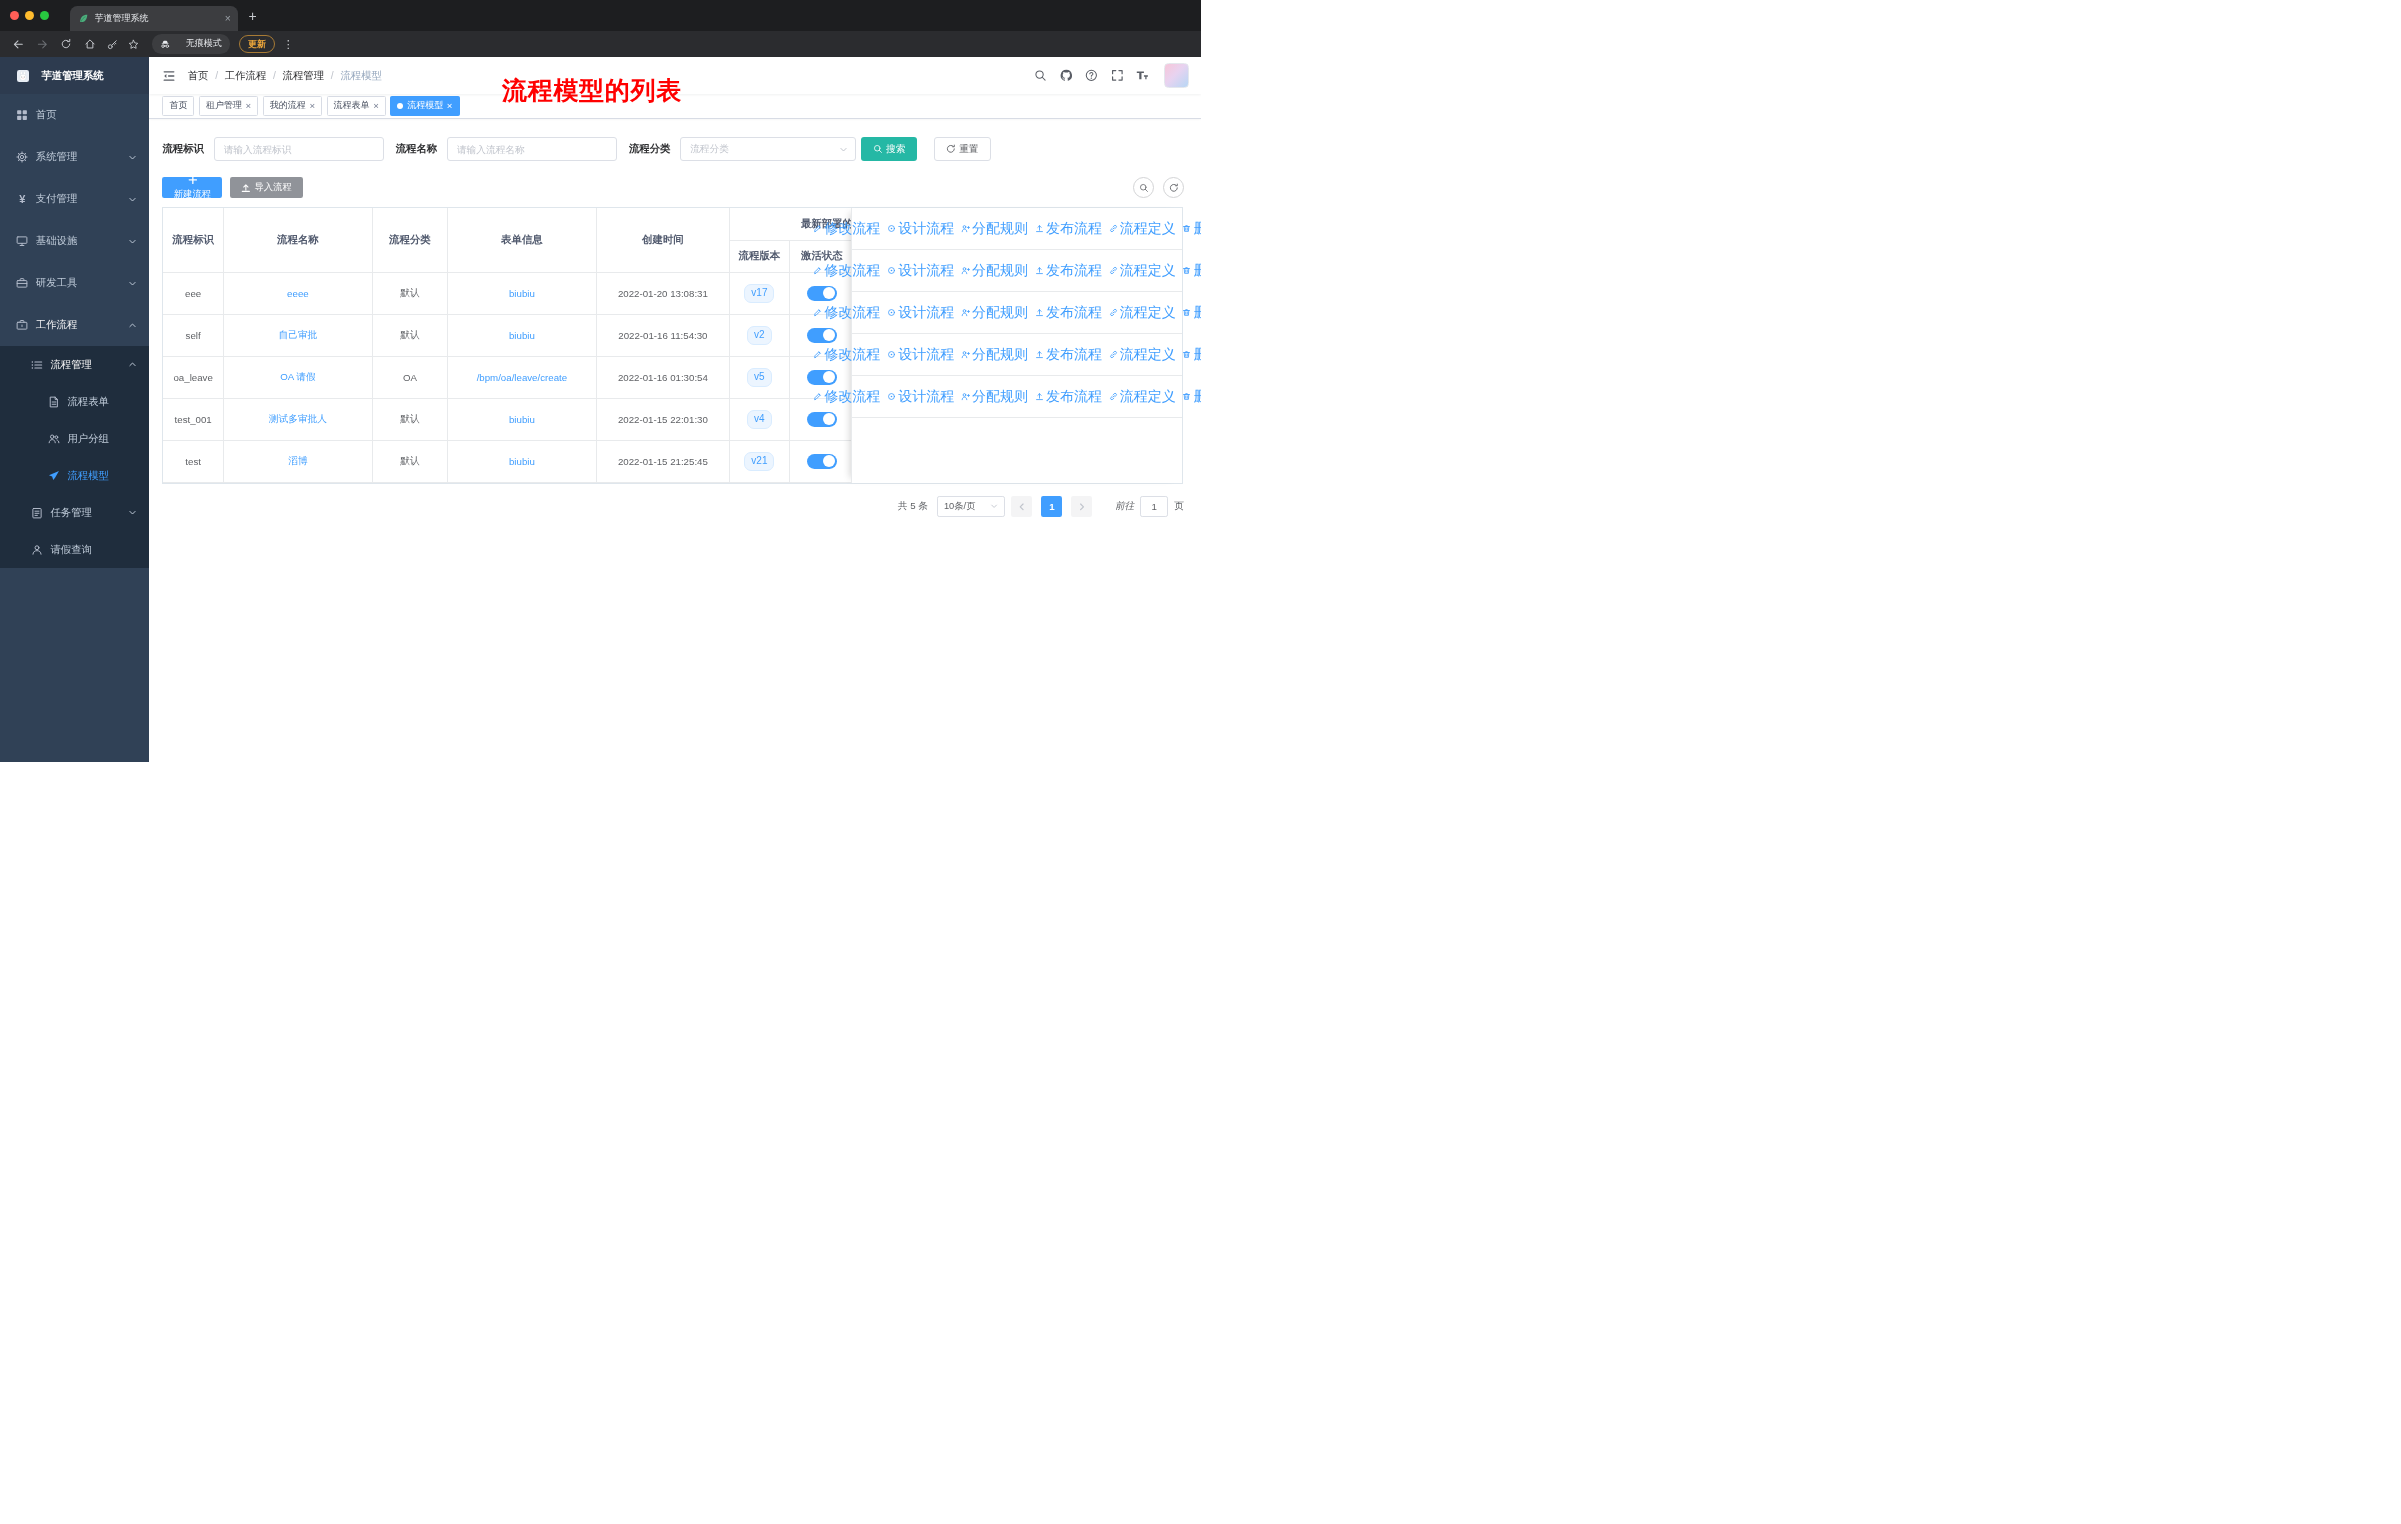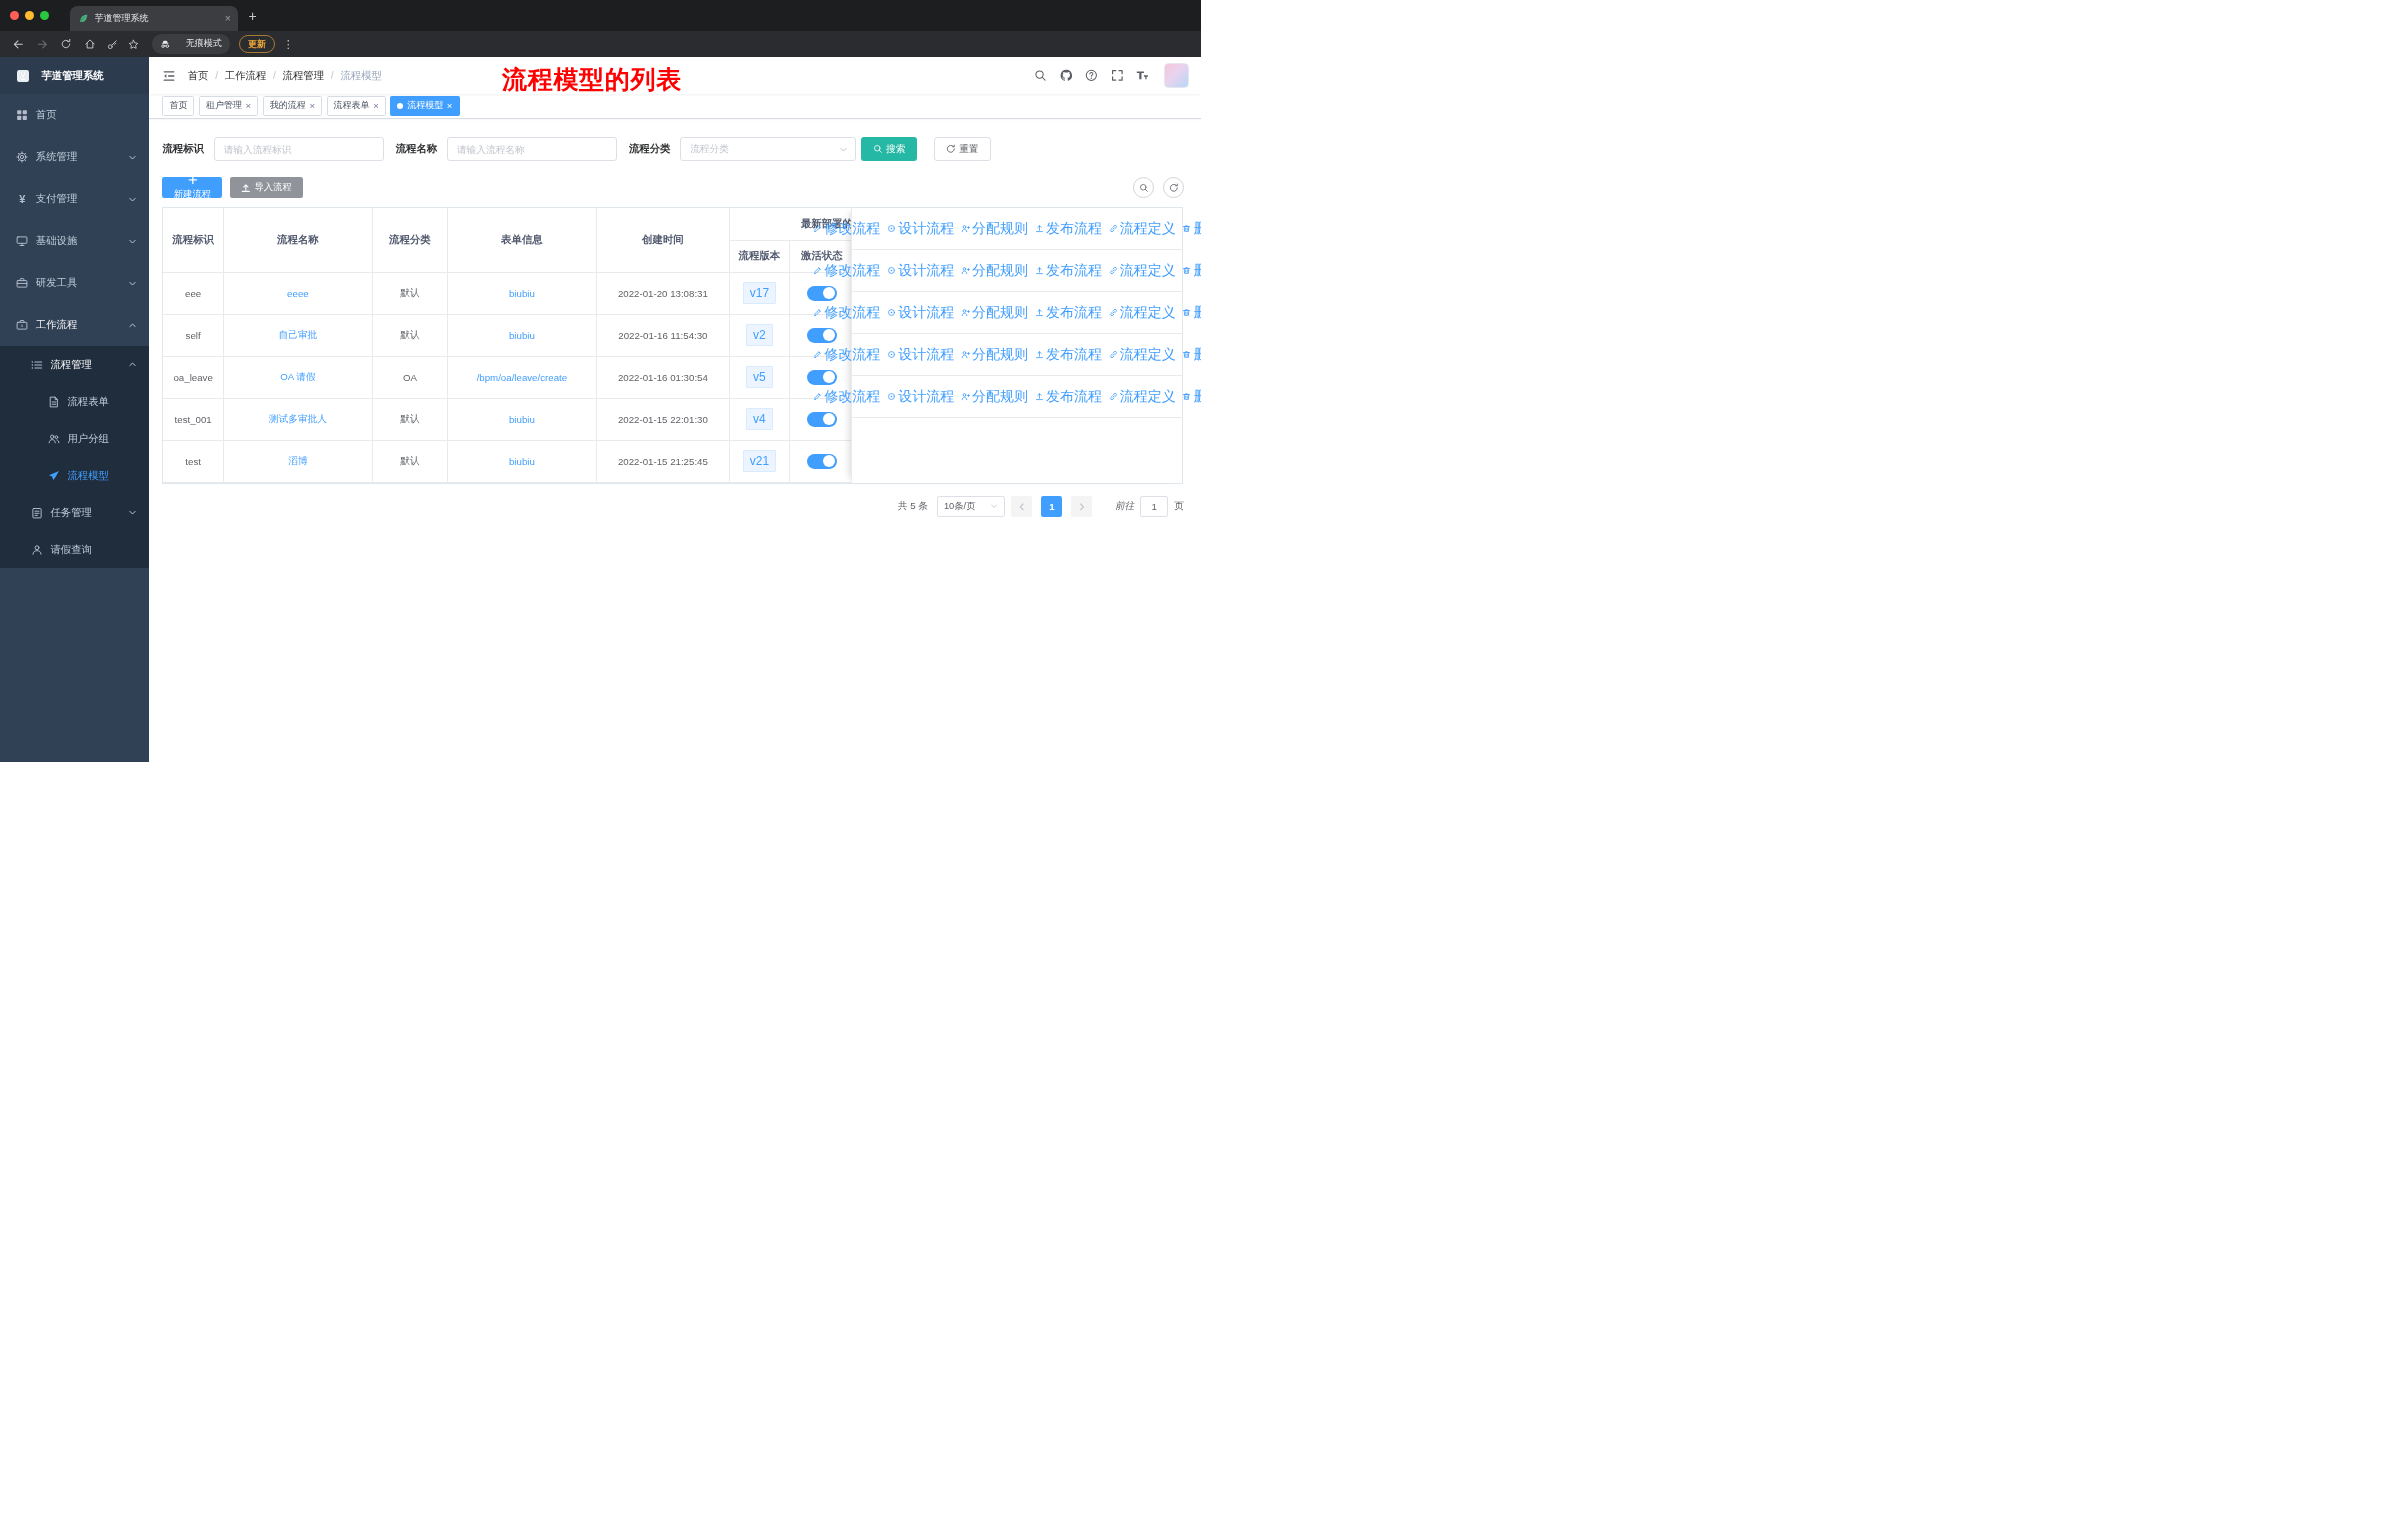--- a/index.html
+++ b/index.html
@@ -59,21 +59,21 @@
   .hamburger{font-size:14px;color:#5a5e66;cursor:pointer;}
   .breadcrumb{display:flex;align-items:center;margin-left:12px;font-size:10.4px;}
   .bc-item{color:#303133;}
   .bc-item.last{color:#97a8be;}
   .bc-sep{color:#c0c4cc;margin:0 6.7px;}
   .nav-spacer{flex:1;}
   .nav-action{width:13.4px;font-size:12.7px;color:#5a5e66;margin:0 6px;cursor:pointer;}
   .avatar{width:25px;height:25px;border-radius:4.5px;margin-left:9px;background:linear-gradient(135deg,#f7c6d9 0%,#e8d3f0 45%,#b7d7f5 100%);border:0.7px solid #e4e7ed;cursor:pointer;}
 
   
-  .annotation{position:absolute;left:502px;top:63px;font-size:25px;font-weight:700;color:var(--annotation);z-index:9;letter-spacing:0.7px;white-space:nowrap;}
+  .annotation{position:absolute;left:502px;top:74px;font-size:25px;font-weight:700;color:var(--annotation);z-index:9;letter-spacing:0.7px;white-space:nowrap;}
 
   
   .tags-bar{height:25px;display:flex;align-items:center;padding-left:13.4px;border-bottom:0.7px solid #d8dce5;box-shadow:0 0.7px 2.2px rgba(0,0,0,.06);background:#fff;position:relative;z-index:2;}
   .tag{height:19.4px;display:inline-flex;align-items:center;border:0.7px solid #d8dce5;background:#fff;color:#495060;font-size:9px;padding:0 6px;margin-right:4.5px;cursor:pointer;border-radius:1.5px;gap:3.7px;}
   .tag .tag-close{font-size:9.7px;color:#7a8296;line-height:1;}
   .tag.active{background:var(--accent);border-color:var(--accent);color:#fff;}
   .tag.active .tag-close{color:#fff;}
   .tag.active::before{content:"";width:6px;height:6px;border-radius:50%;background:#fff;display:inline-block;}
 
   
@@ -101,21 +101,21 @@
   .table-wrap{position:relative;margin-top:9px;border:0.7px solid #dfe6ec;width:1021px;background:#fff;}
   table.grid{table-layout:fixed;width:690px;border-collapse:collapse;}
   .grid th,.grid td{border-right:0.7px solid #e8eaec;border-bottom:0.7px solid #e8eaec;text-align:center;vertical-align:middle;}
   .grid thead tr{height:32px;}
   .grid th{font-size:10.4px;font-weight:700;color:#515a6e;background:#fff;}
   .grid tbody tr{height:42px;}
   .grid td{font-size:9.7px;color:#606266;}
   .group-th{padding:0;overflow:hidden;}
   .group-label{display:block;white-space:nowrap;overflow:hidden;padding-left:71px;text-align:left;}
   a.cell-link{color:var(--accent);text-decoration:none;cursor:pointer;}
-  .ver-tag{display:inline-block;padding:1.5px 6px;font-size:12px;color:var(--accent);background:#ecf5ff;border:0.7px solid #d9ecff;border-radius:1px;line-height:1.4;}
+  .ver-tag{display:inline-block;padding:1.5px 6px;font-size:10px;color:var(--accent);background:#ecf5ff;border:0.7px solid #d9ecff;border-radius:7px;line-height:1.4;}
   .switch{display:inline-block;width:30px;height:15px;border-radius:7.4px;background:var(--toggle-on);position:relative;cursor:pointer;vertical-align:middle;}
   .switch::after{content:"";position:absolute;right:1.5px;top:1.5px;width:12px;height:12px;border-radius:50%;background:#fff;}
   .ops-col{position:absolute;top:0;right:0;bottom:0;width:331px;background:#fff;border-left:0.7px solid #e8eaec;box-shadow:-5.2px 0 7.4px -4.5px rgba(0,0,0,.18);}
   .ops-head{height:64px;display:flex;align-items:center;justify-content:center;font-size:10.4px;font-weight:700;color:#515a6e;border-bottom:0.7px solid #e8eaec;}
   .ops-row{height:42px;display:flex;align-items:center;justify-content:center;gap:6.7px;border-bottom:0.7px solid #e8eaec;white-space:nowrap;padding:0 3px;}
   .op{display:inline-flex;align-items:center;gap:2.2px;color:var(--accent);font-size:14px;text-decoration:none;cursor:pointer;}
   .op .ic{font-size:9px;}
 
   
   .pagination{display:flex;align-items:center;justify-content:flex-end;margin-top:12px;font-size:9.7px;color:#606266;}

